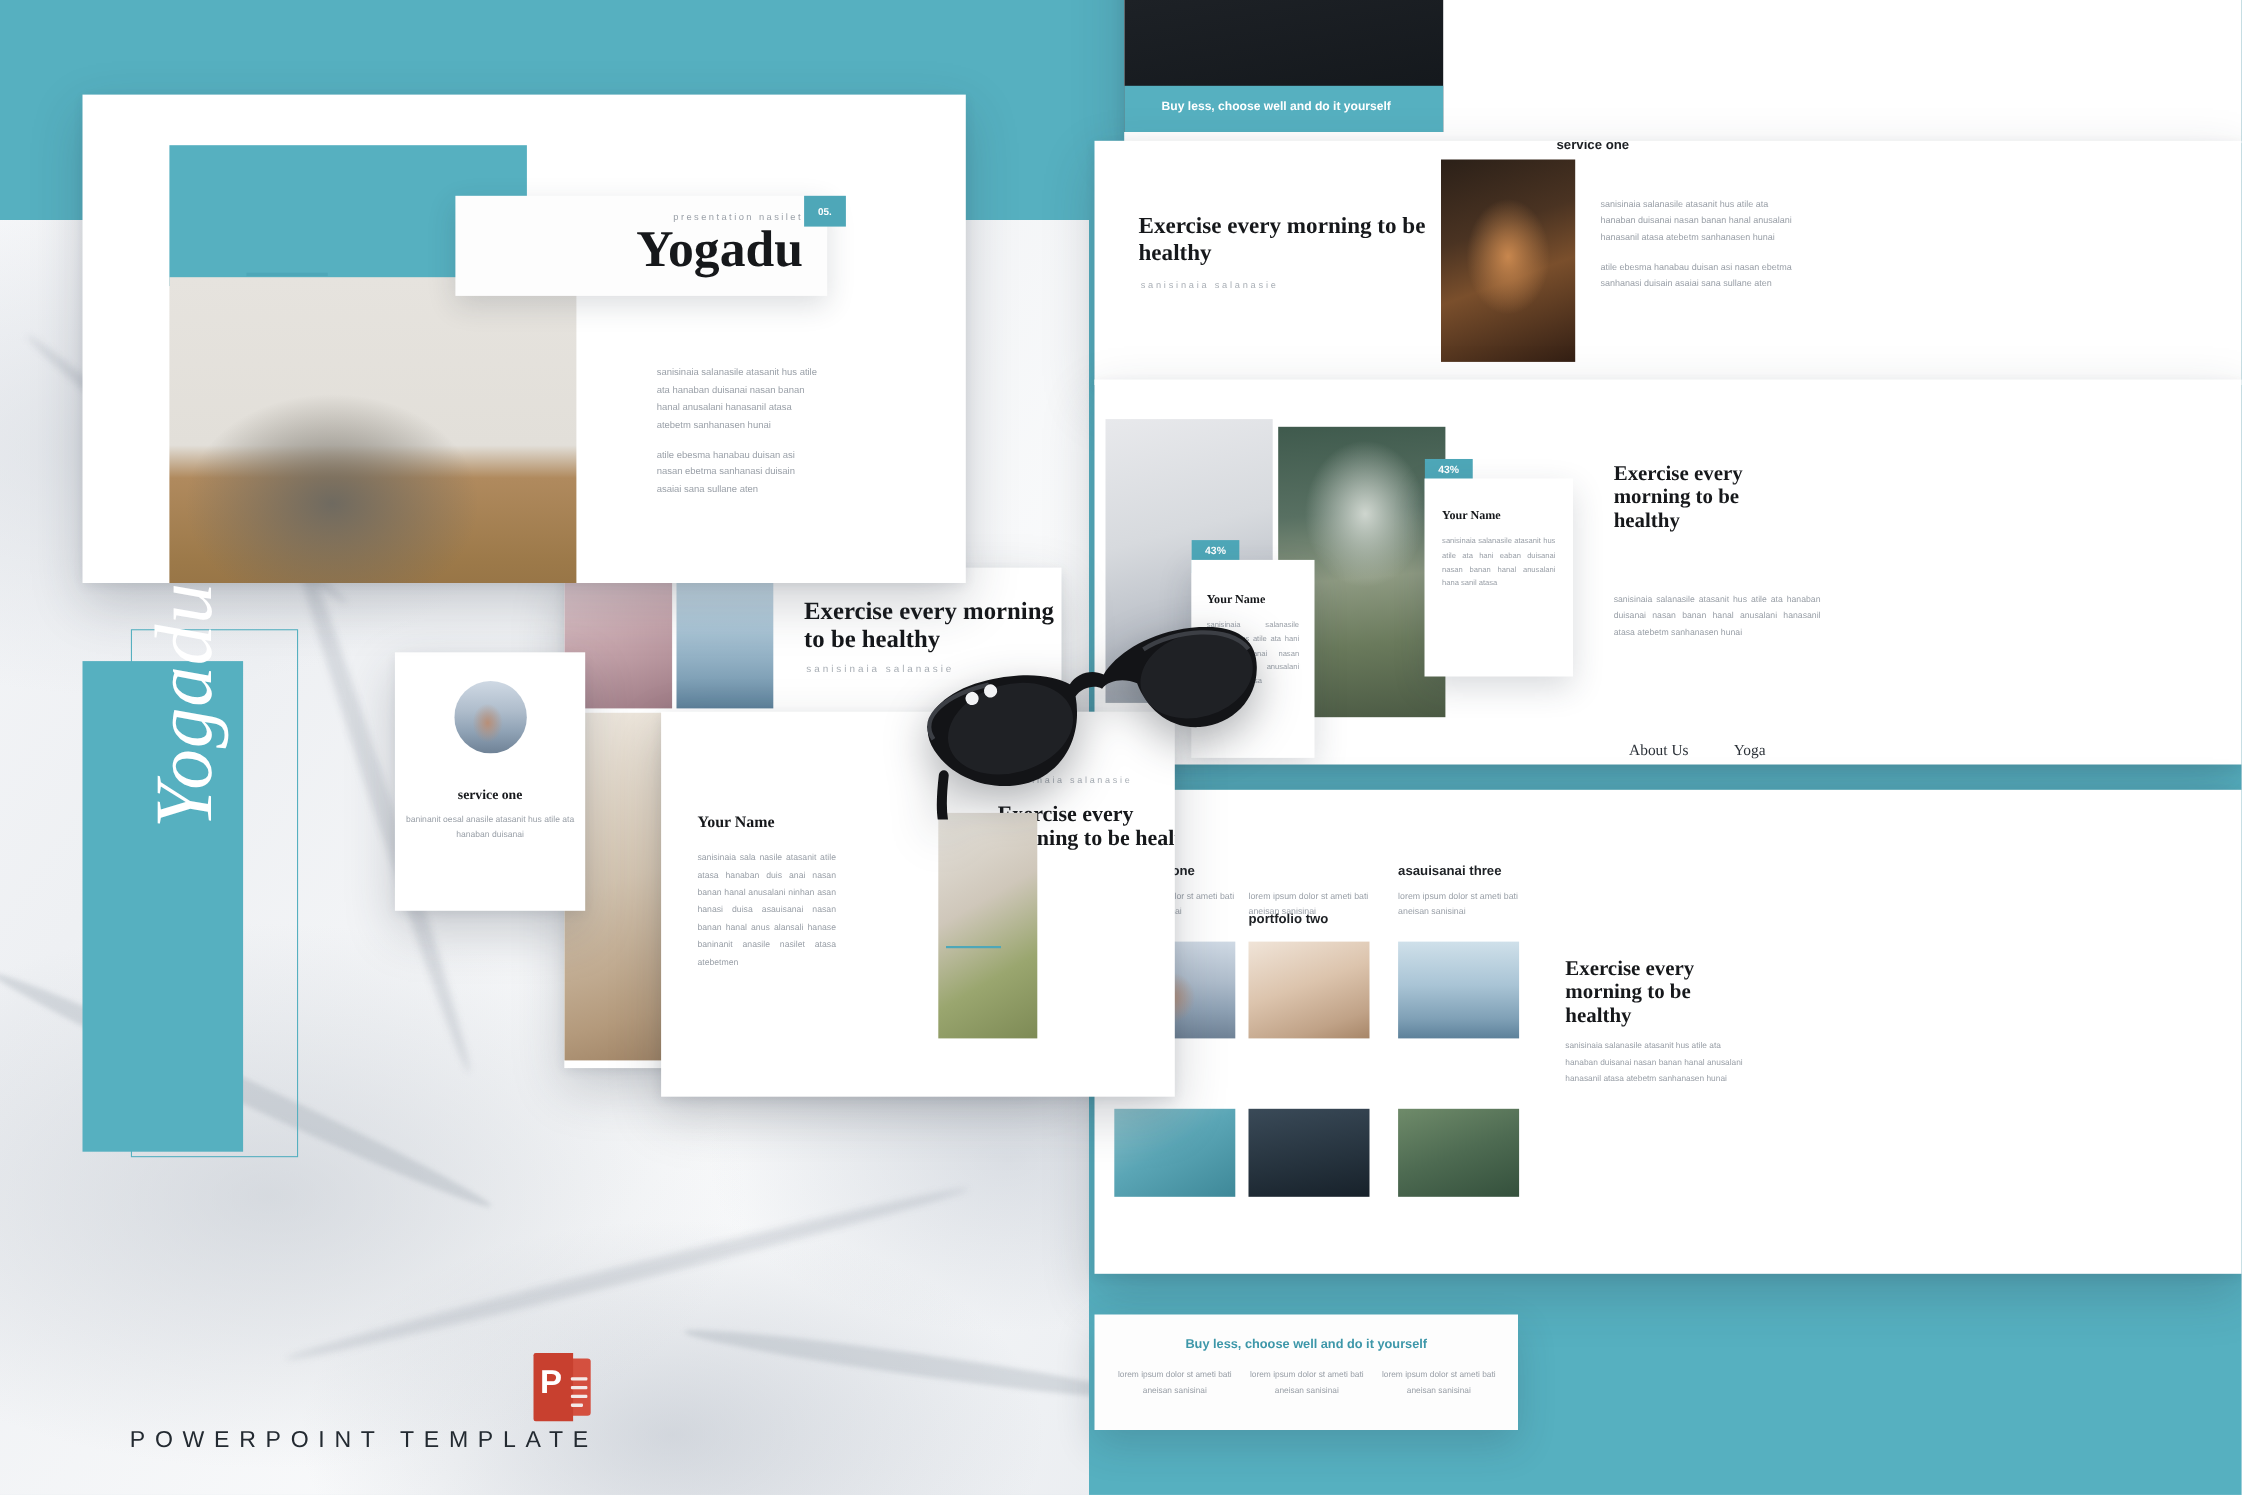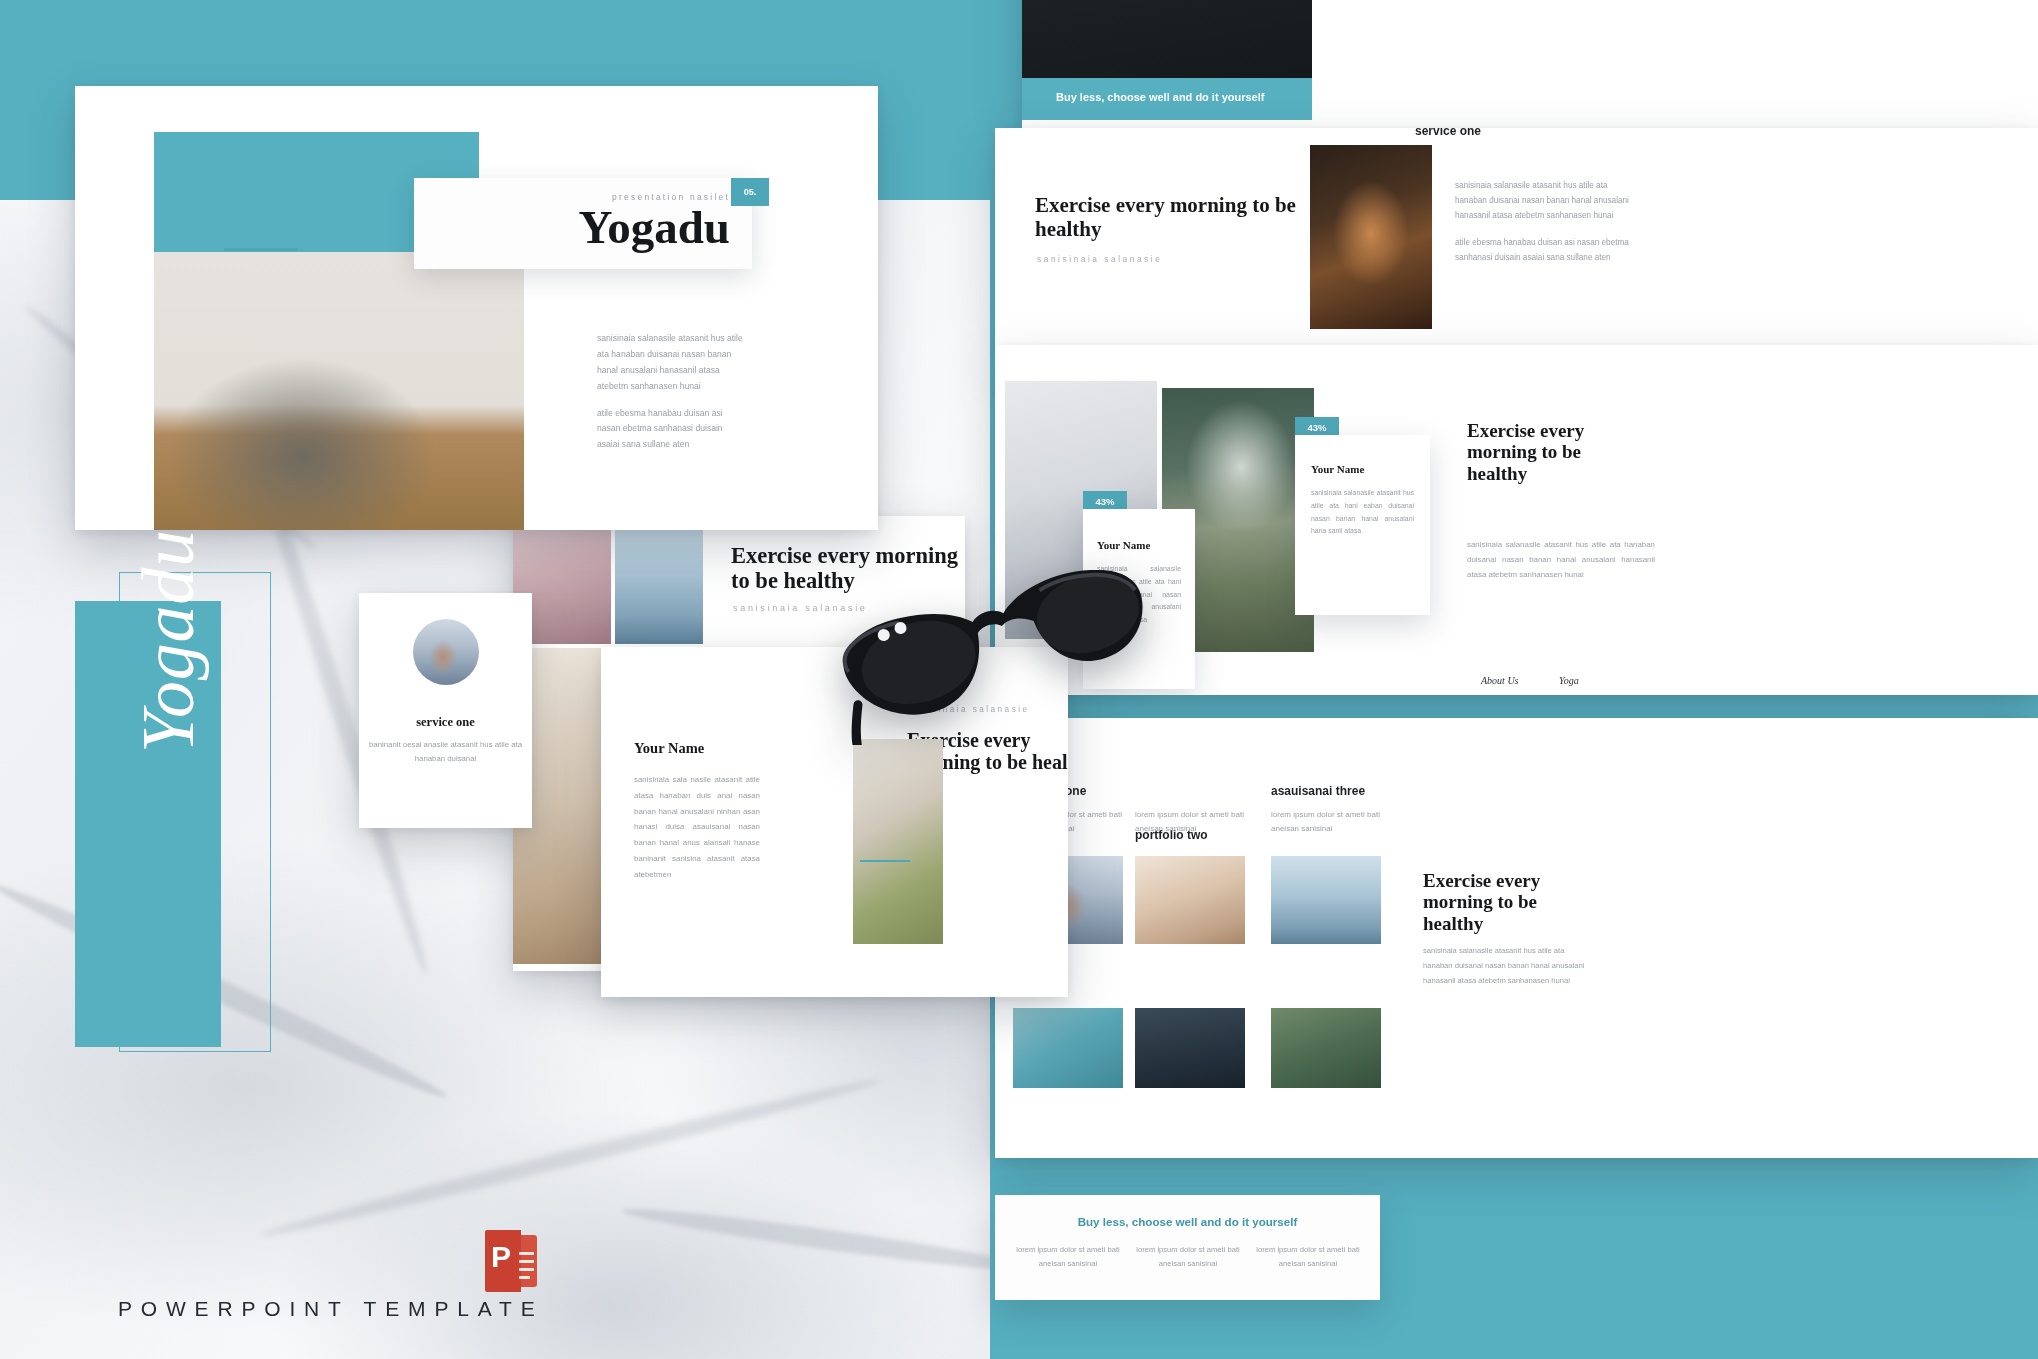--- a/index.html
+++ b/index.html
@@ -135,21 +135,21 @@
     font-size:9.5px; font-weight:700; display:flex; align-items:flex-start; justify-content:center;
     padding-top:5px; clip-path: polygon(0 0,100% 0,100% 100%,50% 86%,0 100%);
   }
   .nm-card { position:absolute; background:#fff; box-shadow:0 10px 28px rgba(40,50,65,0.18); }
   #tm-card-a { left:88px; top:164px; width:112px; height:180px; }
   #tm-card-b { left:300px; top:90px; width:135px; height:180px; }
   .nm-card h4 { font-family:"Liberation Serif",serif; font-weight:700; font-size:11px; color:#16181b; }
   .nm-card p { font-size:6.9px; line-height:1.85; color:#9aa0a8; text-align:justify; }
   #tm-title { position:absolute; left:472px; top:75px; width:135px; font-size:19px; }
   #tm-body { position:absolute; left:472px; top:192px; width:188px; font-size:7.9px; line-height:1.9; text-align:justify; }
-  #tm-footer { position:absolute; left:486px; top:330px; font-size:10px; font-family:"Liberation Serif",serif; color:#2b3138;font-style:italic; }
+  #tm-footer { position:absolute; left:486px; top:330px; font-size:14px; font-family:"Liberation Serif",serif; color:#2b3138; }
   #tm-footer span { margin-right:38px; }
 
   
   #slide-port { left:995px; top:718px; width:1043px; height:440px; }
   .port-col-t { position:absolute; font-size:12px; font-weight:700; color:#1d2024; }
   .port-col-b { position:absolute; font-size:8px; line-height:1.75; color:#9aa0a8; }
   .port-img { position:absolute; }
   #port-ex-title { position:absolute; left:428px; top:152px; width:148px; font-size:19px; }
   #port-ex-body { position:absolute; left:428px; top:226px; width:162px; font-size:7.6px; line-height:1.95; }
 
@@ -278,21 +278,21 @@
   </div>
 
   <div class="slide" id="slide-service">
     <div class="photo ph-city" id="svc-circle"></div>
     <div class="h-serif" id="svc-title">service one</div>
     <div class="body-grey" id="svc-body">baninanit oesal anasile atasanit hus atile ata hanaban duisanai</div>
   </div>
 
   <div class="slide" id="slide-name1">
     <div class="h-serif" id="nm1-title">Your Name</div>
-    <div class="body-grey" id="nm1-body">sanisinaia sala nasile atasanit atile atasa hanaban duis anai nasan banan hanal anusalani ninhan asan hanasi duisa asauisanai nasan banan hanal anus alansali hanase baninanit sanisina atasanit atasa atebetmen</div>
+    <div class="body-grey" id="nm1-body">sanisinaia sala nasile atasanit atile atasa hanaban duis anai nasan banan hanal anusalani ninhan asan hanasi duisa asauisanai nasan banan hanal anus alansali hanase baninanit anasile nasilet atasa atebetmen</div>
     <div class="tracked" id="nm1-sub">sanisinaia salanasie</div>
     <h2 class="h-serif" id="nm1-ex-title">Exercise every morning to be healthy</h2>
     <div class="photo ph-mat" id="nm1-photo"></div>
     <div id="nm1-rule"></div>
   </div>
 
   <div class="slide" id="slide-title">
     <div id="title-teal-block"></div>
     <div class="photo ph-studio" id="title-photo"></div>
 

